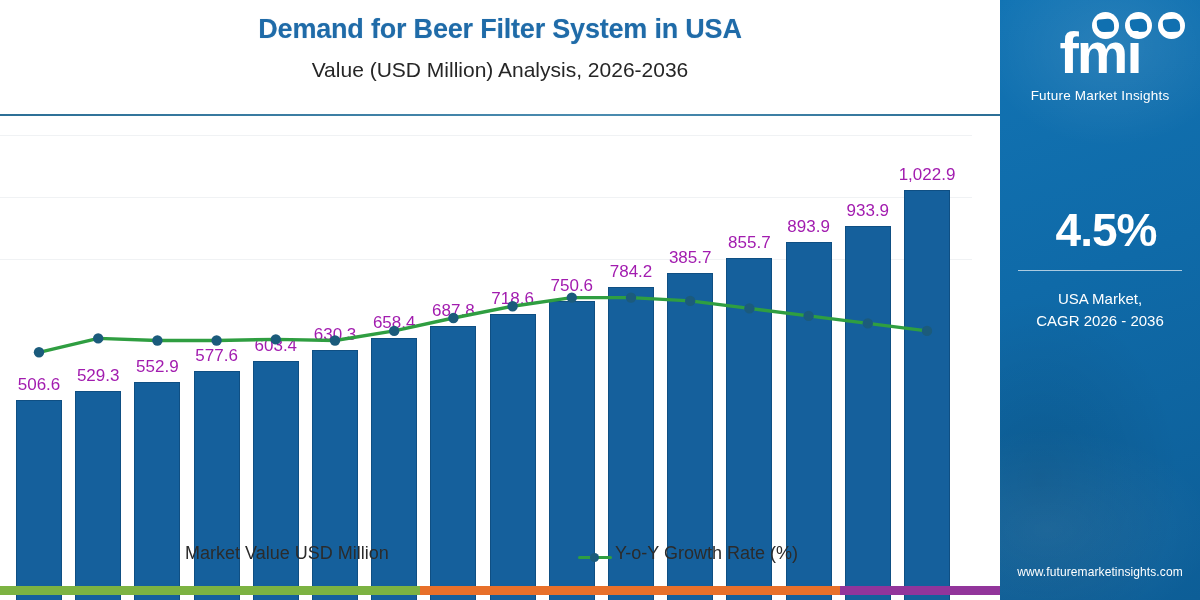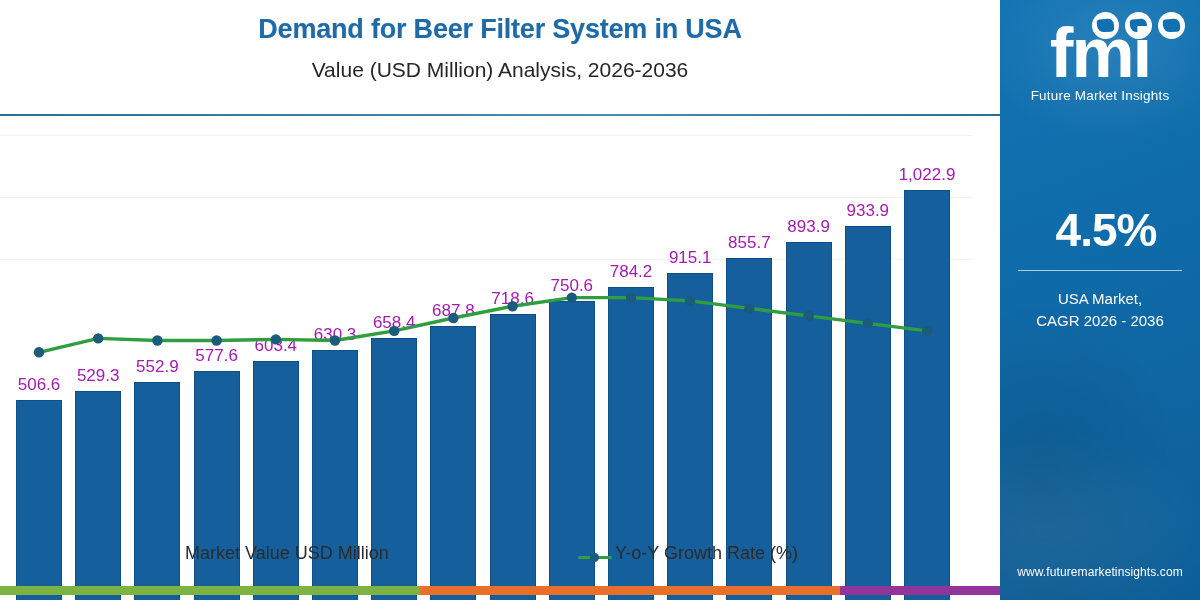--- a/index.html
+++ b/index.html
@@ -131,21 +131,21 @@
   .logo-globe i {
     position: absolute; left: 5px; top: 7px; width: 17px; height: 13px;
     background: #1070b0;
     display: block;
     border-radius: 3px 6px 4px 7px;
     transform: rotate(-4deg);
   }
   #logo-fmi {
     position: absolute; left: 0; top: 16px; width: 200px;
     text-align: center;
-    font-size: 71px; line-height: 58px; font-weight: bold;
+    font-size: 58px; line-height: 58px; font-weight: bold;
     color: #ffffff;
     letter-spacing: -2px;
   }
   #logo-tag {
     position: absolute; left: 0; top: 80px; width: 200px;
     text-align: center;
     font-size: 13.5px; color: #ffffff; letter-spacing: .2px;
   }
 
   #cagr-value {
@@ -210,21 +210,21 @@
           <div class="bar-label" style="left: 60.2px; top: 246.138px;">529.3</div>
           <div class="bar-label" style="left: 119.4px; top: 236.513px;">552.9</div>
           <div class="bar-label" style="left: 178.6px; top: 226.44px;">577.6</div>
           <div class="bar-label" style="left: 237.8px; top: 215.918px;">603.4</div>
           <div class="bar-label" style="left: 297px; top: 204.947px;">630.3</div>
           <div class="bar-label" style="left: 356.2px; top: 193.487px;">658.4</div>
           <div class="bar-label" style="left: 415.4px; top: 181.497px;">687.8</div>
           <div class="bar-label" style="left: 474.6px; top: 168.936px;">718.6</div>
           <div class="bar-label" style="left: 533.8px; top: 155.886px;">750.6</div>
           <div class="bar-label" style="left: 593px; top: 142.183px;">784.2</div>
-          <div class="bar-label" style="left: 652.2px; top: 127.909px;">915.1</div>
+          <div class="bar-label" style="left: 652.2px; top: 127.909px;">385.7</div>
           <div class="bar-label" style="left: 711.4px; top: 113.023px;">855.7</div>
           <div class="bar-label" style="left: 770.6px; top: 97.4443px;">893.9</div>
           <div class="bar-label" style="left: 829.8px; top: 81.1312px;">933.9</div>
           <div class="bar-label" style="left: 889px; top: 44.8347px;">1,022.9</div>
         </div>
       <svg id="line-svg" viewBox="0 0 1000 600" preserveAspectRatio="none">
         <polyline id="growth-line" fill="none" stroke="#2f9e41" stroke-width="3.4" stroke-linecap="round" stroke-linejoin="round" points="39,232.3 98.2,218.4 157.4,220.5 216.60000000000002,220.5 275.8,219.4 335,220.5 394.20000000000005,210.9 453.40000000000003,198.0 512.6,186.2 571.8000000000001,177.6 631,177.6 690.2,180.9 749.4000000000001,188.4 808.6,195.9 867.8000000000001,203.4 927,210.9"></polyline>
         <g id="growth-markers">
             <circle cx="39" cy="232.3" r="5.2" fill="#1b5b7c"></circle>
             <circle cx="98.2" cy="218.4" r="5.2" fill="#1b5b7c"></circle>

